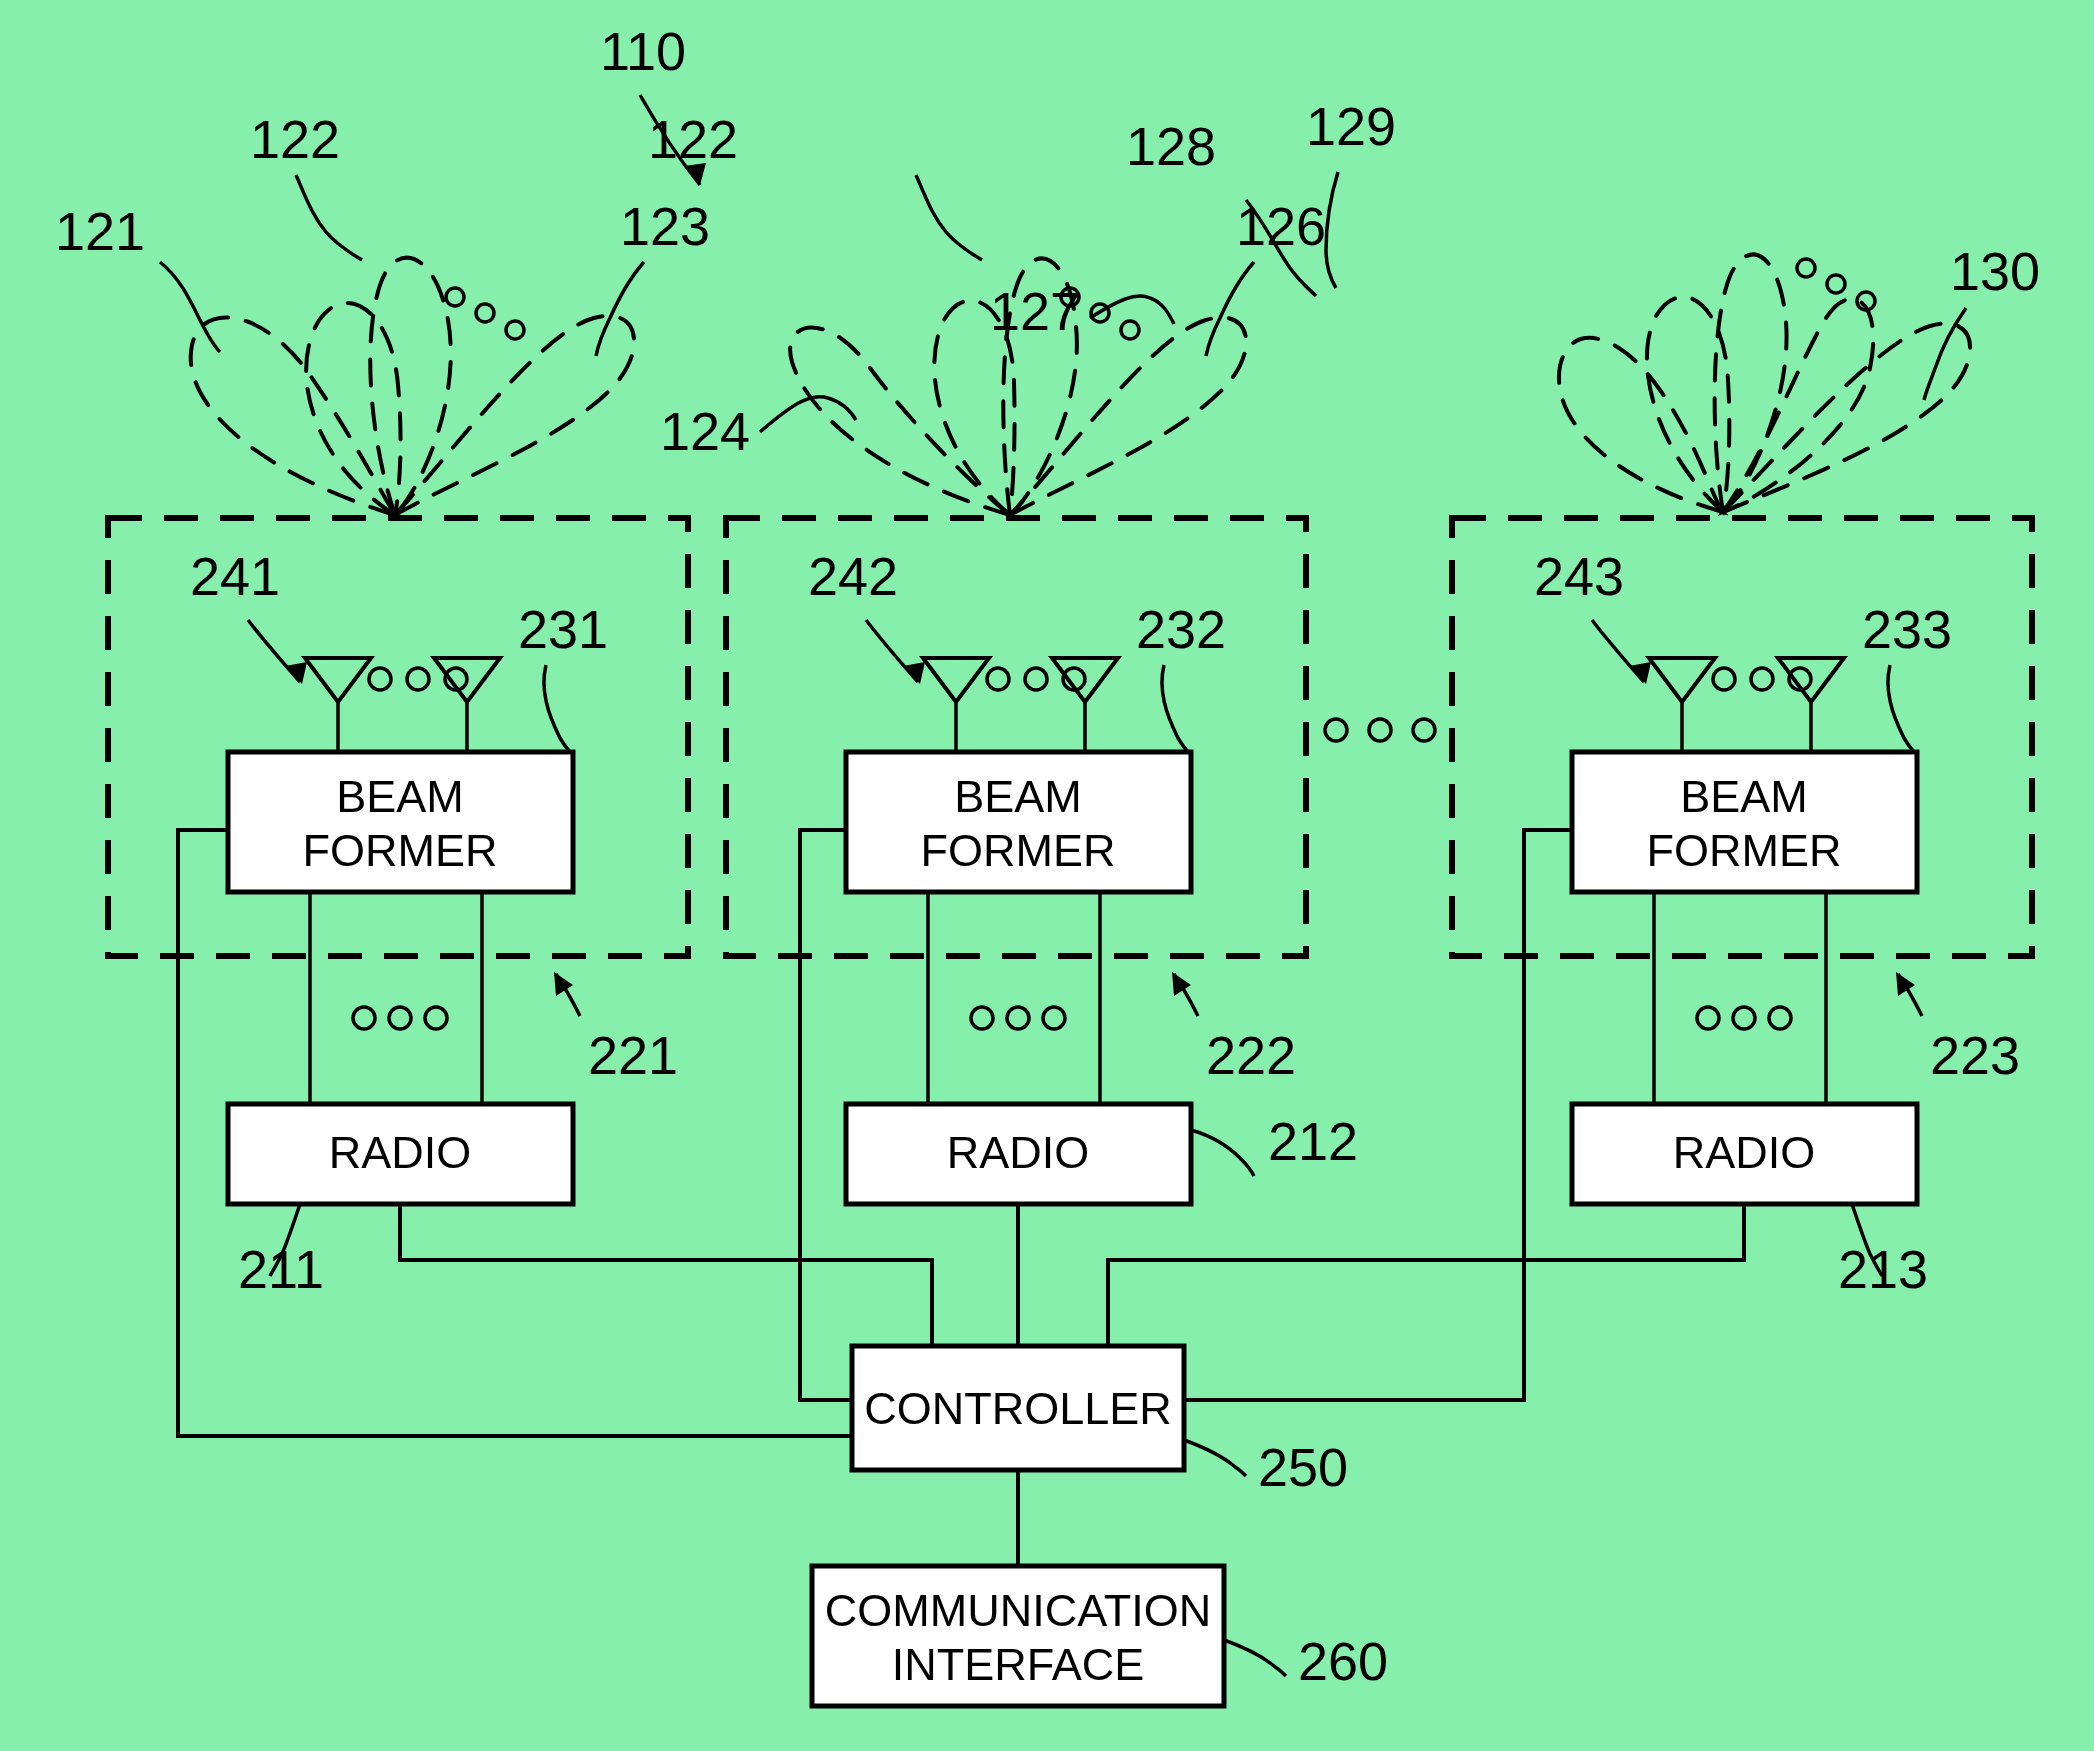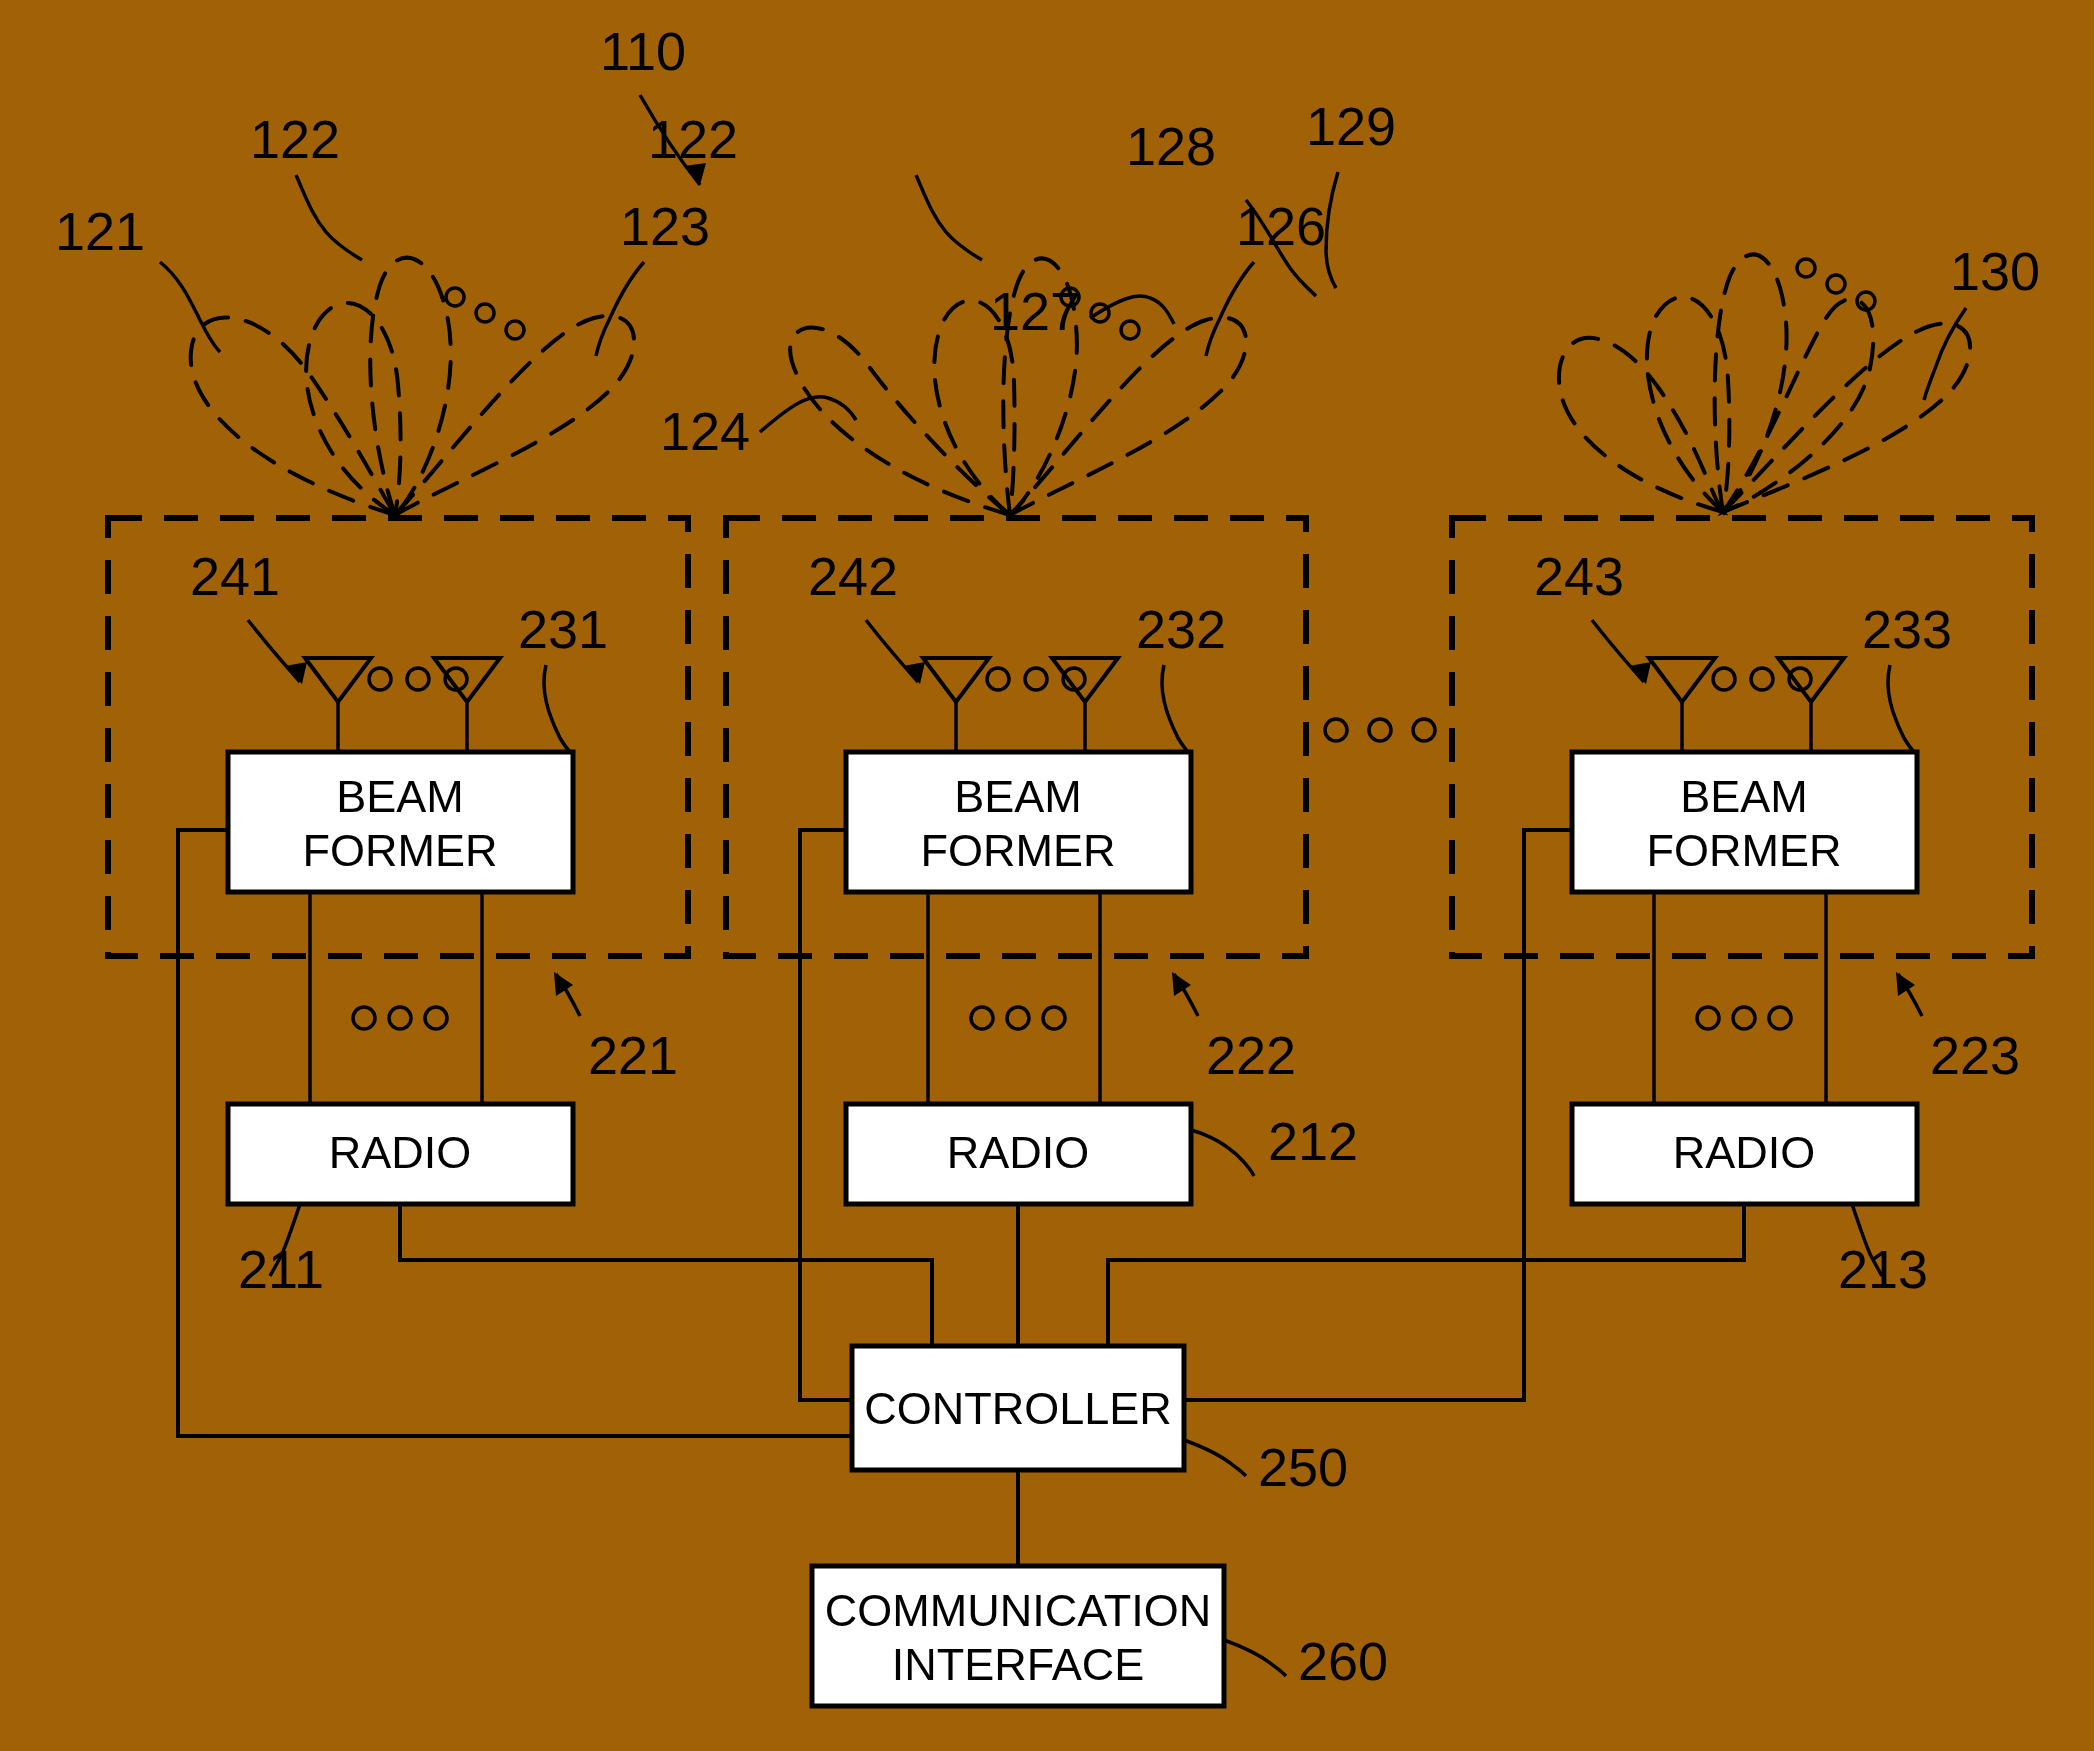--- a/index.html
+++ b/index.html
@@ -4,21 +4,21 @@
 <style>
   html, body {
     margin: 0;
     padding: 0;
     background: #ffffff;
   }
   #fig {
     position: relative;
     width: 2094px;
     height: 1751px;
-    background: #a16207;
+    background: #86efac;
     font-family: "Liberation Sans", sans-serif;
     overflow: hidden;
   }
   #fig svg {
     position: absolute;
     left: 0;
     top: 0;
     width: 2094px;
     height: 1751px;
   }

